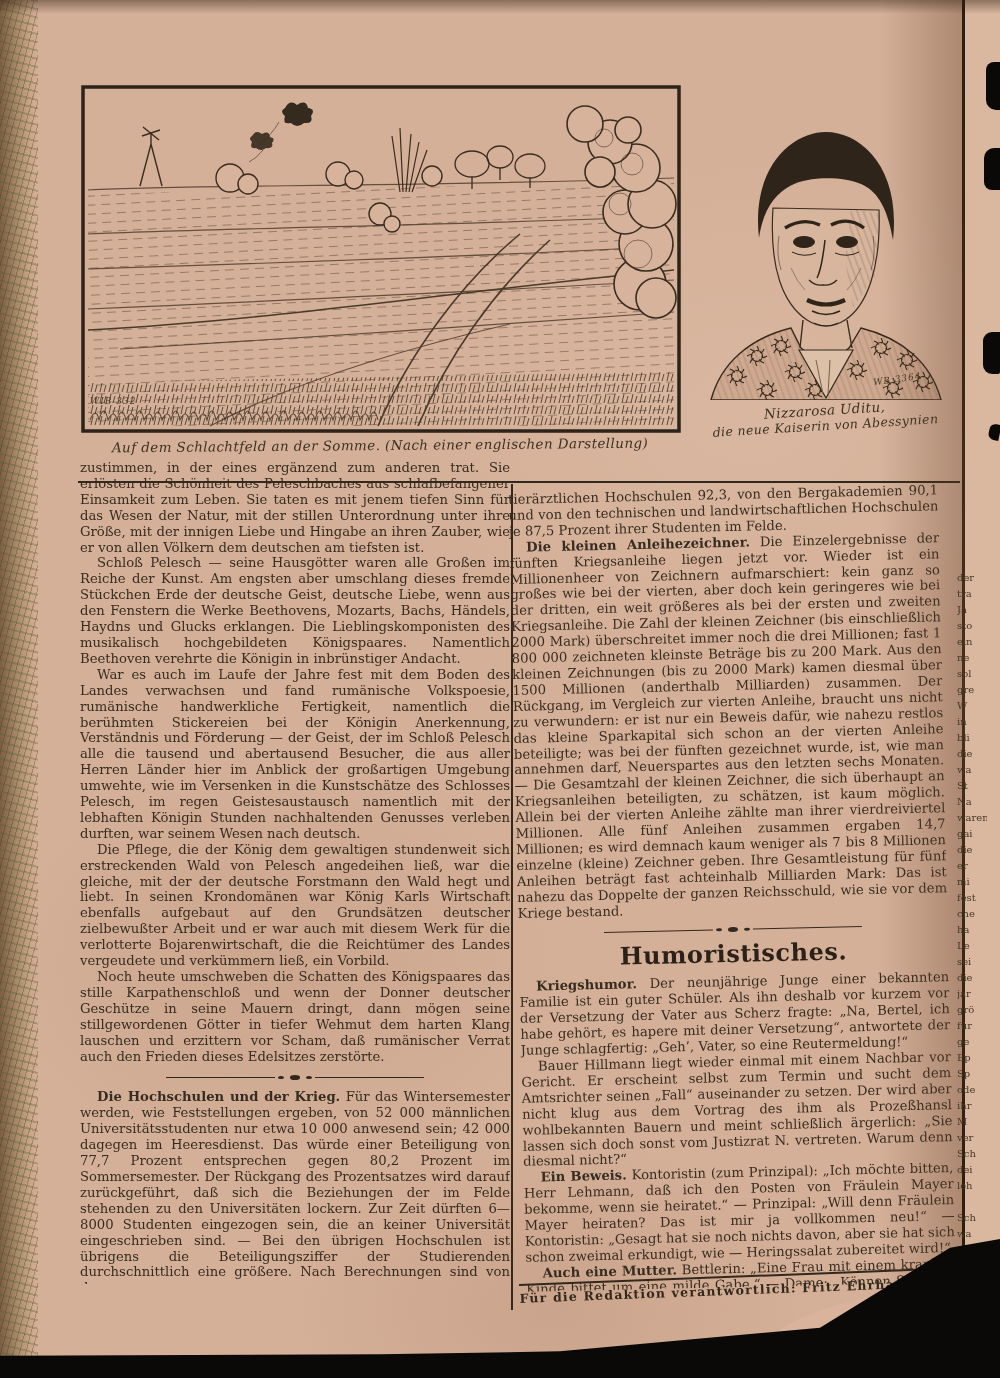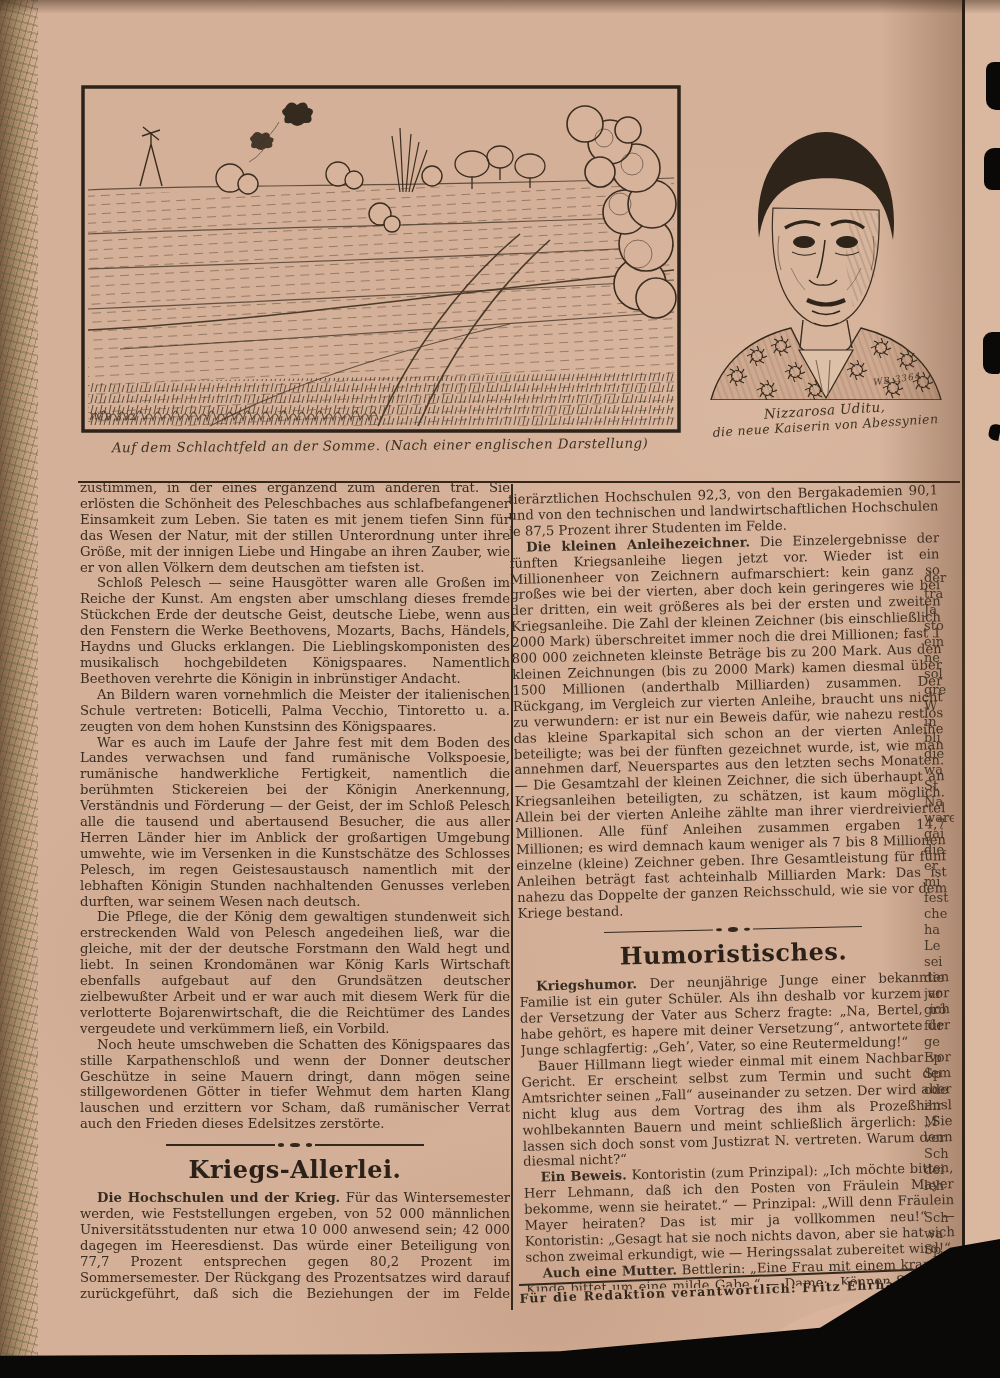--- a/index.html
+++ b/index.html
@@ -16,22 +16,22 @@
   .left-edge{position:absolute;left:0;top:0;width:38px;height:100%;
     background:
       repeating-linear-gradient(14deg, rgba(77,94,54,.30) 0 2px, transparent 2px 8px),
       repeating-linear-gradient(-75deg, rgba(60,40,25,.28) 0 1px, transparent 1px 6px),
       linear-gradient(to right,#7c5f43,#a98a69 45%,#c9a687 80%,rgba(213,176,152,0));}
   .gutter-shadow{position:absolute;left:880px;top:0;width:84px;height:100%;
     background:linear-gradient(to right,rgba(0,0,0,0),rgba(92,58,36,.34));}
   .gutter-line{position:absolute;left:962px;top:0;width:3px;height:100%;
     background:linear-gradient(#2a1d12,#46311e 50%,#241811);}
   .sliver{position:absolute;left:965px;top:0;width:35px;height:100%;background:#dab79f;}
-  .sliver-frag{position:absolute;left:924px;top:570px;width:30px;height:700px;overflow:hidden;
-    font-size:13px;line-height:16px;color:#453828;}
+  .sliver-frag{position:absolute;left:957px;top:570px;width:30px;height:700px;overflow:hidden;
+    font-size:10px;line-height:16px;color:#453828;}
   .sliver-frag div{white-space:nowrap;height:16px;}
   .black-frag{position:absolute;background:#0b0908;}
   .bottom-black{position:absolute;left:0;top:1230px;width:1000px;height:148px;background:#0b0908;
     clip-path:polygon(0 85%,38% 84%,56% 82%,82% 66%,95% 12%,100% 6%,100% 100%,0 100%);}
   .bottom-curl{position:absolute;left:760px;top:1292px;width:240px;height:70px;background:#d9b49c;
     border-radius:100% 0 0 0/130% 0 0 0;opacity:.9;}
 
   
   .figure{position:absolute;}
   .hand{font-style:italic;letter-spacing:.4px;color:#3d3122;}
@@ -137,21 +137,21 @@
       </g>
       <g class="ink" stroke-width="1" opacity=".55">
         <circle cx="558" cy="170" r="14"></circle>
           <circle cx="540" cy="120" r="11"></circle>
         <circle cx="552" cy="80" r="11"></circle>
           <circle cx="524" cy="54" r="9"></circle>
       </g>
 
       <path class="ink" stroke-width="1.1" opacity=".8" d="M10 336 q6 -14 9 0 q5 -18 9 0 q6 -12 9 0 q5 -16 9 0 q6 -12 9 0 q5 -18 9 0 q6 -12 9 0 q5 -16 9 0 q6 -12 9 0 q5 -18 9 0 q6 -12 9 0 q5 -16 9 0 q6 -12 9 0 q5 -18 9 0 q6 -12 9 0 q5 -16 9 0 q6 -12 9 0 q5 -18 9 0 q6 -12 9 0 q5 -16 9 0 q6 -12 9 0 q5 -18 9 0 q6 -12 9 0 q5 -16 9 0 q6 -12 9 0 q5 -18 9 0 q6 -12 9 0 q5 -16 9 0 q6 -12 9 0 q5 -18 9 0 q6 -12 9 0 q5 -16 9 0"></path>
     </svg>
-    <div class="sig" style="left:10px;top:328px;">WIB 332</div>
+    <div class="sig" style="left:10px;top:312px;">WIB 332</div>
   </div>
   <div class="hand" style="position:absolute;left:110px;top:437px;width:540px;text-align:center;font-size:13.5px;transform:rotate(-.5deg);">Auf dem Schlachtfeld an der Somme. (Nach einer englischen Darstellung)</div>
 
   <div class="figure" style="left:695px;top:108px;width:262px;height:292px;">
     <svg viewBox="0 0 262 292" width="262" height="292">
       <defs>
         <pattern id="shade" width="6" height="6" patternUnits="userSpaceOnUse" patternTransform="rotate(70)">
           <path d="M0 3 h6" stroke="#3a2d20" stroke-width="1"></path>
         </pattern>
         <g id="flw" stroke="#34291d" fill="none" stroke-width="1.1">
@@ -201,35 +201,33 @@
     <div class="sig" style="left:178px;top:266px;transform:rotate(-8deg);">WB 3364</div>
   </div>
   <div style="position:absolute;left:700px;top:402px;width:250px;text-align:center;transform:rotate(-3.5deg);">
     <div class="hand" style="font-size:13.5px;">Nizzarosa Uditu,</div>
     <div class="hand" style="font-size:12.5px;">die neue Kaiserin von Abessynien</div>
   </div>
 
   <div class="rule-h" style="left:78px;top:481px;width:882px;height:2px;"></div>
   <div class="rule-v" style="left:511px;top:484px;width:1.6px;height:826px;"></div>
 
-  <div class="col" style="left:80px;top:480px;height:824px;">
+  <div class="col" style="left:80px;top:460px;height:824px;">
     <p class="flush">zustimmen, in der eines ergänzend zum anderen trat. Sie erlösten die Schönheit des Peleschbaches aus schlafbefangener Einsamkeit zum Leben. Sie taten es mit jenem tiefen Sinn für das Wesen der Natur, mit der stillen Unterordnung unter ihre Größe, mit der innigen Liebe und Hingabe an ihren Zauber, wie er von allen Völkern dem deutschen am tiefsten ist.</p>
     <p>Schloß Pelesch — seine Hausgötter waren alle Großen im Reiche der Kunst. Am engsten aber umschlang dieses fremde Stückchen Erde der deutsche Geist, deutsche Liebe, wenn aus den Fenstern die Werke Beethovens, Mozarts, Bachs, Händels, Haydns und Glucks erklangen. Die Lieblingskomponisten des musikalisch hochgebildeten Königspaares. Namentlich Beethoven verehrte die Königin in inbrünstiger Andacht.</p>
-    <p>An Bildern waren vornehmlich die Meister der italienischen Schule vertreten: Boticelli, Palma Vecchio, Tintoretto u. a. zeugten von dem hohen Kunstsinn des Königspaares.</p>
     <p>War es auch im Laufe der Jahre fest mit dem Boden des Landes verwachsen und fand rumänische Volkspoesie, rumänische handwerkliche Fertigkeit, namentlich die berühmten Stickereien bei der Königin Anerkennung, Verständnis und Förderung — der Geist, der im Schloß Pelesch alle die tausend und abertausend Besucher, die aus aller Herren Länder hier im Anblick der großartigen Umgebung umwehte, wie im Versenken in die Kunstschätze des Schlosses Pelesch, im regen Geistesaustausch namentlich mit der lebhaften Königin Stunden nachhaltenden Genusses verleben durften, war seinem Wesen nach deutsch.</p>
     <p>Die Pflege, die der König dem gewaltigen stundenweit sich erstreckenden Wald von Pelesch angedeihen ließ, war die gleiche, mit der der deutsche Forstmann den Wald hegt und liebt. In seinen Krondomänen war König Karls Wirtschaft ebenfalls aufgebaut auf den Grundsätzen deutscher zielbewußter Arbeit und er war auch mit diesem Werk für die verlotterte Bojarenwirtschaft, die die Reichtümer des Landes vergeudete und verkümmern ließ, ein Vorbild.</p>
     <p>Noch heute umschweben die Schatten des Königspaares das stille Karpathenschloß und wenn der Donner deutscher Geschütze in seine Mauern dringt, dann mögen seine stillgewordenen Götter in tiefer Wehmut dem harten Klang lauschen und erzittern vor Scham, daß rumänischer Verrat auch den Frieden dieses Edelsitzes zerstörte.</p>
     <div class="orn-divider">
       <span class="orn-line"></span>
         <span class="orn-dot sm"></span>
         <span class="orn-dot"></span>
         <span class="orn-dot sm"></span>
         <span class="orn-line"></span>
     </div>
-    <div class="headline">Kriegs-Allerlei.</div>
     <p><b class="lead">Die Hochschulen und der Krieg.</b> <span>Für das Wintersemester werden, wie Feststellungen ergeben, von 52 000 männlichen Universitätsstudenten nur etwa 10 000 anwesend sein; 42 000 dagegen im Heeresdienst. Das würde einer Beteiligung von 77,7 Prozent entsprechen gegen 80,2 Prozent im Sommersemester. Der Rückgang des Prozentsatzes wird darauf zurückgeführt, daß sich die Beziehungen der im Felde stehenden zu den Universitäten lockern. Zur Zeit dürften 6—8000 Studenten eingezogen sein, die an keiner Universität eingeschrieben sind. — Bei den übrigen Hochschulen ist übrigens die Beteiligungsziffer der Studierenden durchschnittlich eine größere. Nach Berechnungen sind von den</span></p>
   </div>
 
   <div class="col" style="left:517px;top:487px;height:800px;transform:rotate(-1.3deg);">
     <p class="flush">tierärztlichen Hochschulen 92,3, von den Bergakademien 90,1 und von den technischen und landwirtschaftlichen Hochschulen je 87,5 Prozent ihrer Studenten im Felde.</p>
     <p><b class="lead">Die kleinen Anleihezeichner.</b> <span>Die Einzelergebnisse der fünften Kriegsanleihe liegen jetzt vor. Wieder ist ein Millionenheer von Zeichnern aufmarschiert: kein ganz so großes wie bei der vierten, aber doch kein geringeres wie bei der dritten, ein weit größeres als bei der ersten und zweiten Kriegsanleihe. Die Zahl der kleinen Zeichner (bis einschließlich 2000 Mark) überschreitet immer noch die drei Millionen; fast 1 800 000 zeichneten kleinste Beträge bis zu 200 Mark. Aus den kleinen Zeichnungen (bis zu 2000 Mark) kamen diesmal über 1500 Millionen (anderthalb Milliarden) zusammen. Der Rückgang, im Vergleich zur vierten Anleihe, braucht uns nicht zu verwundern: er ist nur ein Beweis dafür, wie nahezu restlos das kleine Sparkapital sich schon an der vierten Anleihe beteiligte; was bei der fünften gezeichnet wurde, ist, wie man annehmen darf, Neuerspartes aus den letzten sechs Monaten. — Die Gesamtzahl der kleinen Zeichner, die sich überhaupt an Kriegsanleihen beteiligten, zu schätzen, ist kaum möglich. Allein bei der vierten Anleihe zählte man ihrer vierdreiviertel Millionen. Alle fünf Anleihen zusammen ergaben 14,7 Millionen; es wird demnach kaum weniger als 7 bis 8 Millionen einzelne (kleine) Zeichner geben. Ihre Gesamtleistung für fünf Anleihen beträgt fast achteinhalb Milliarden Mark: Das ist nahezu das Doppelte der ganzen Reichsschuld, wie sie vor dem Kriege bestand.</span></p>
     <div class="orn-divider">
       <span class="orn-line"></span>
         <span class="orn-dot sm"></span>
         <span class="orn-dot"></span>

